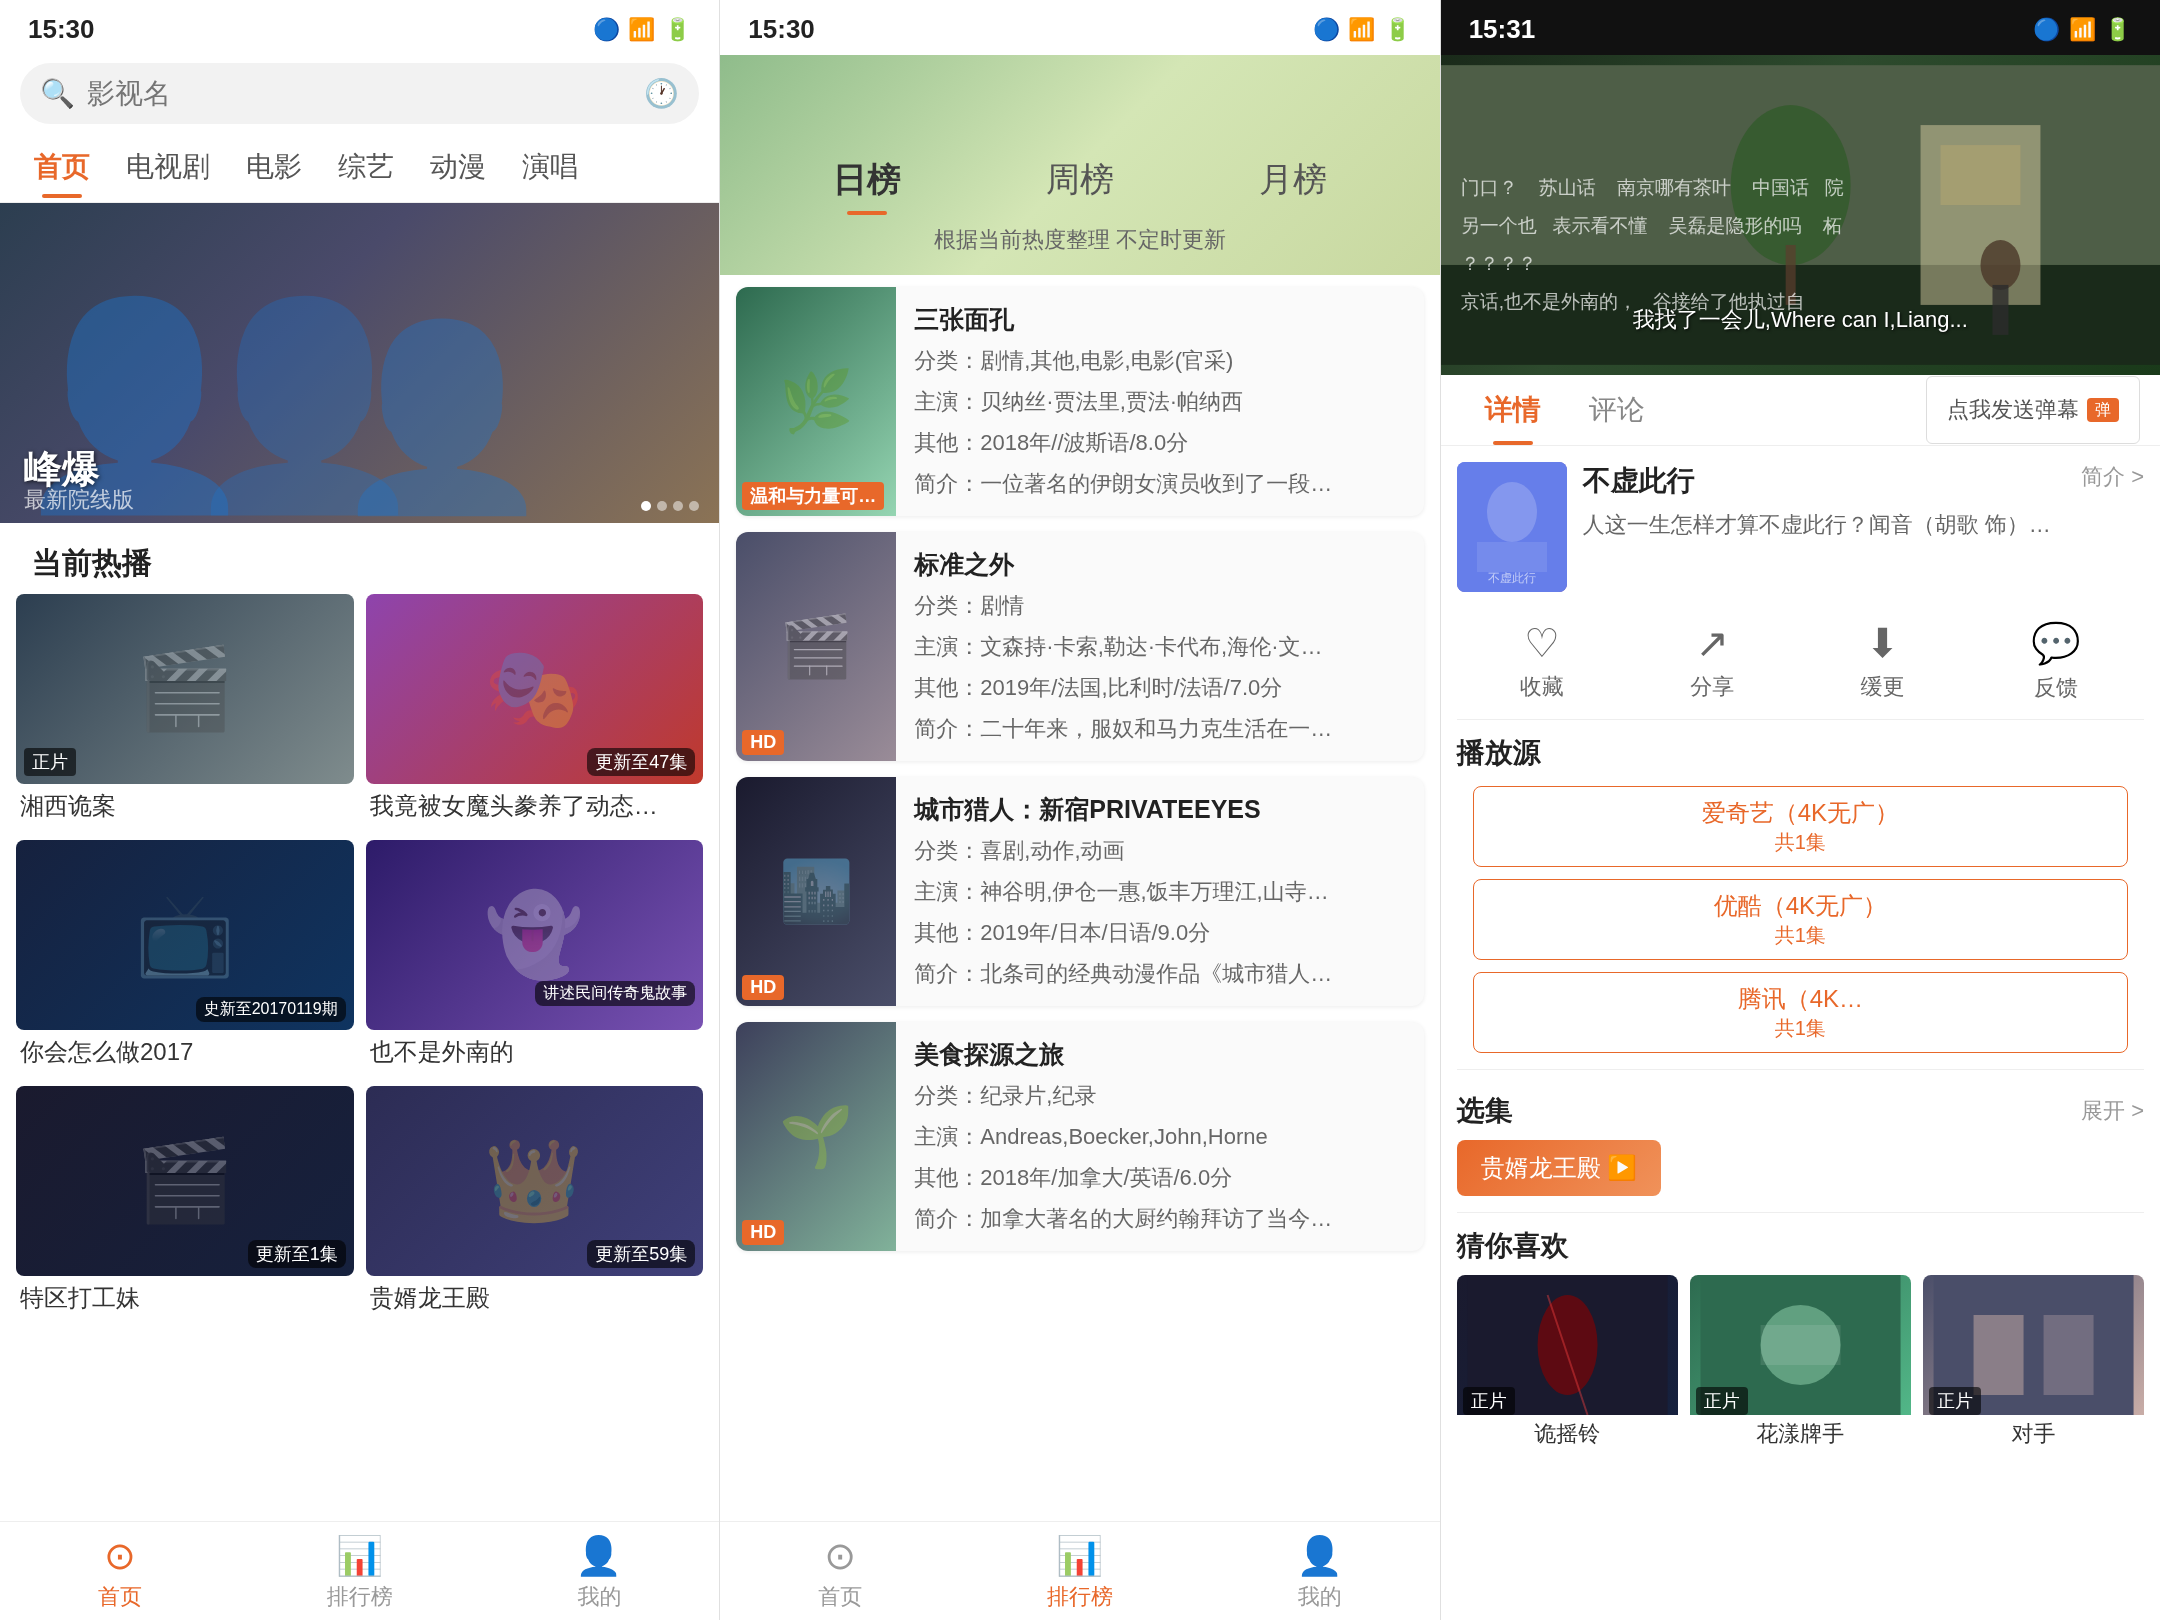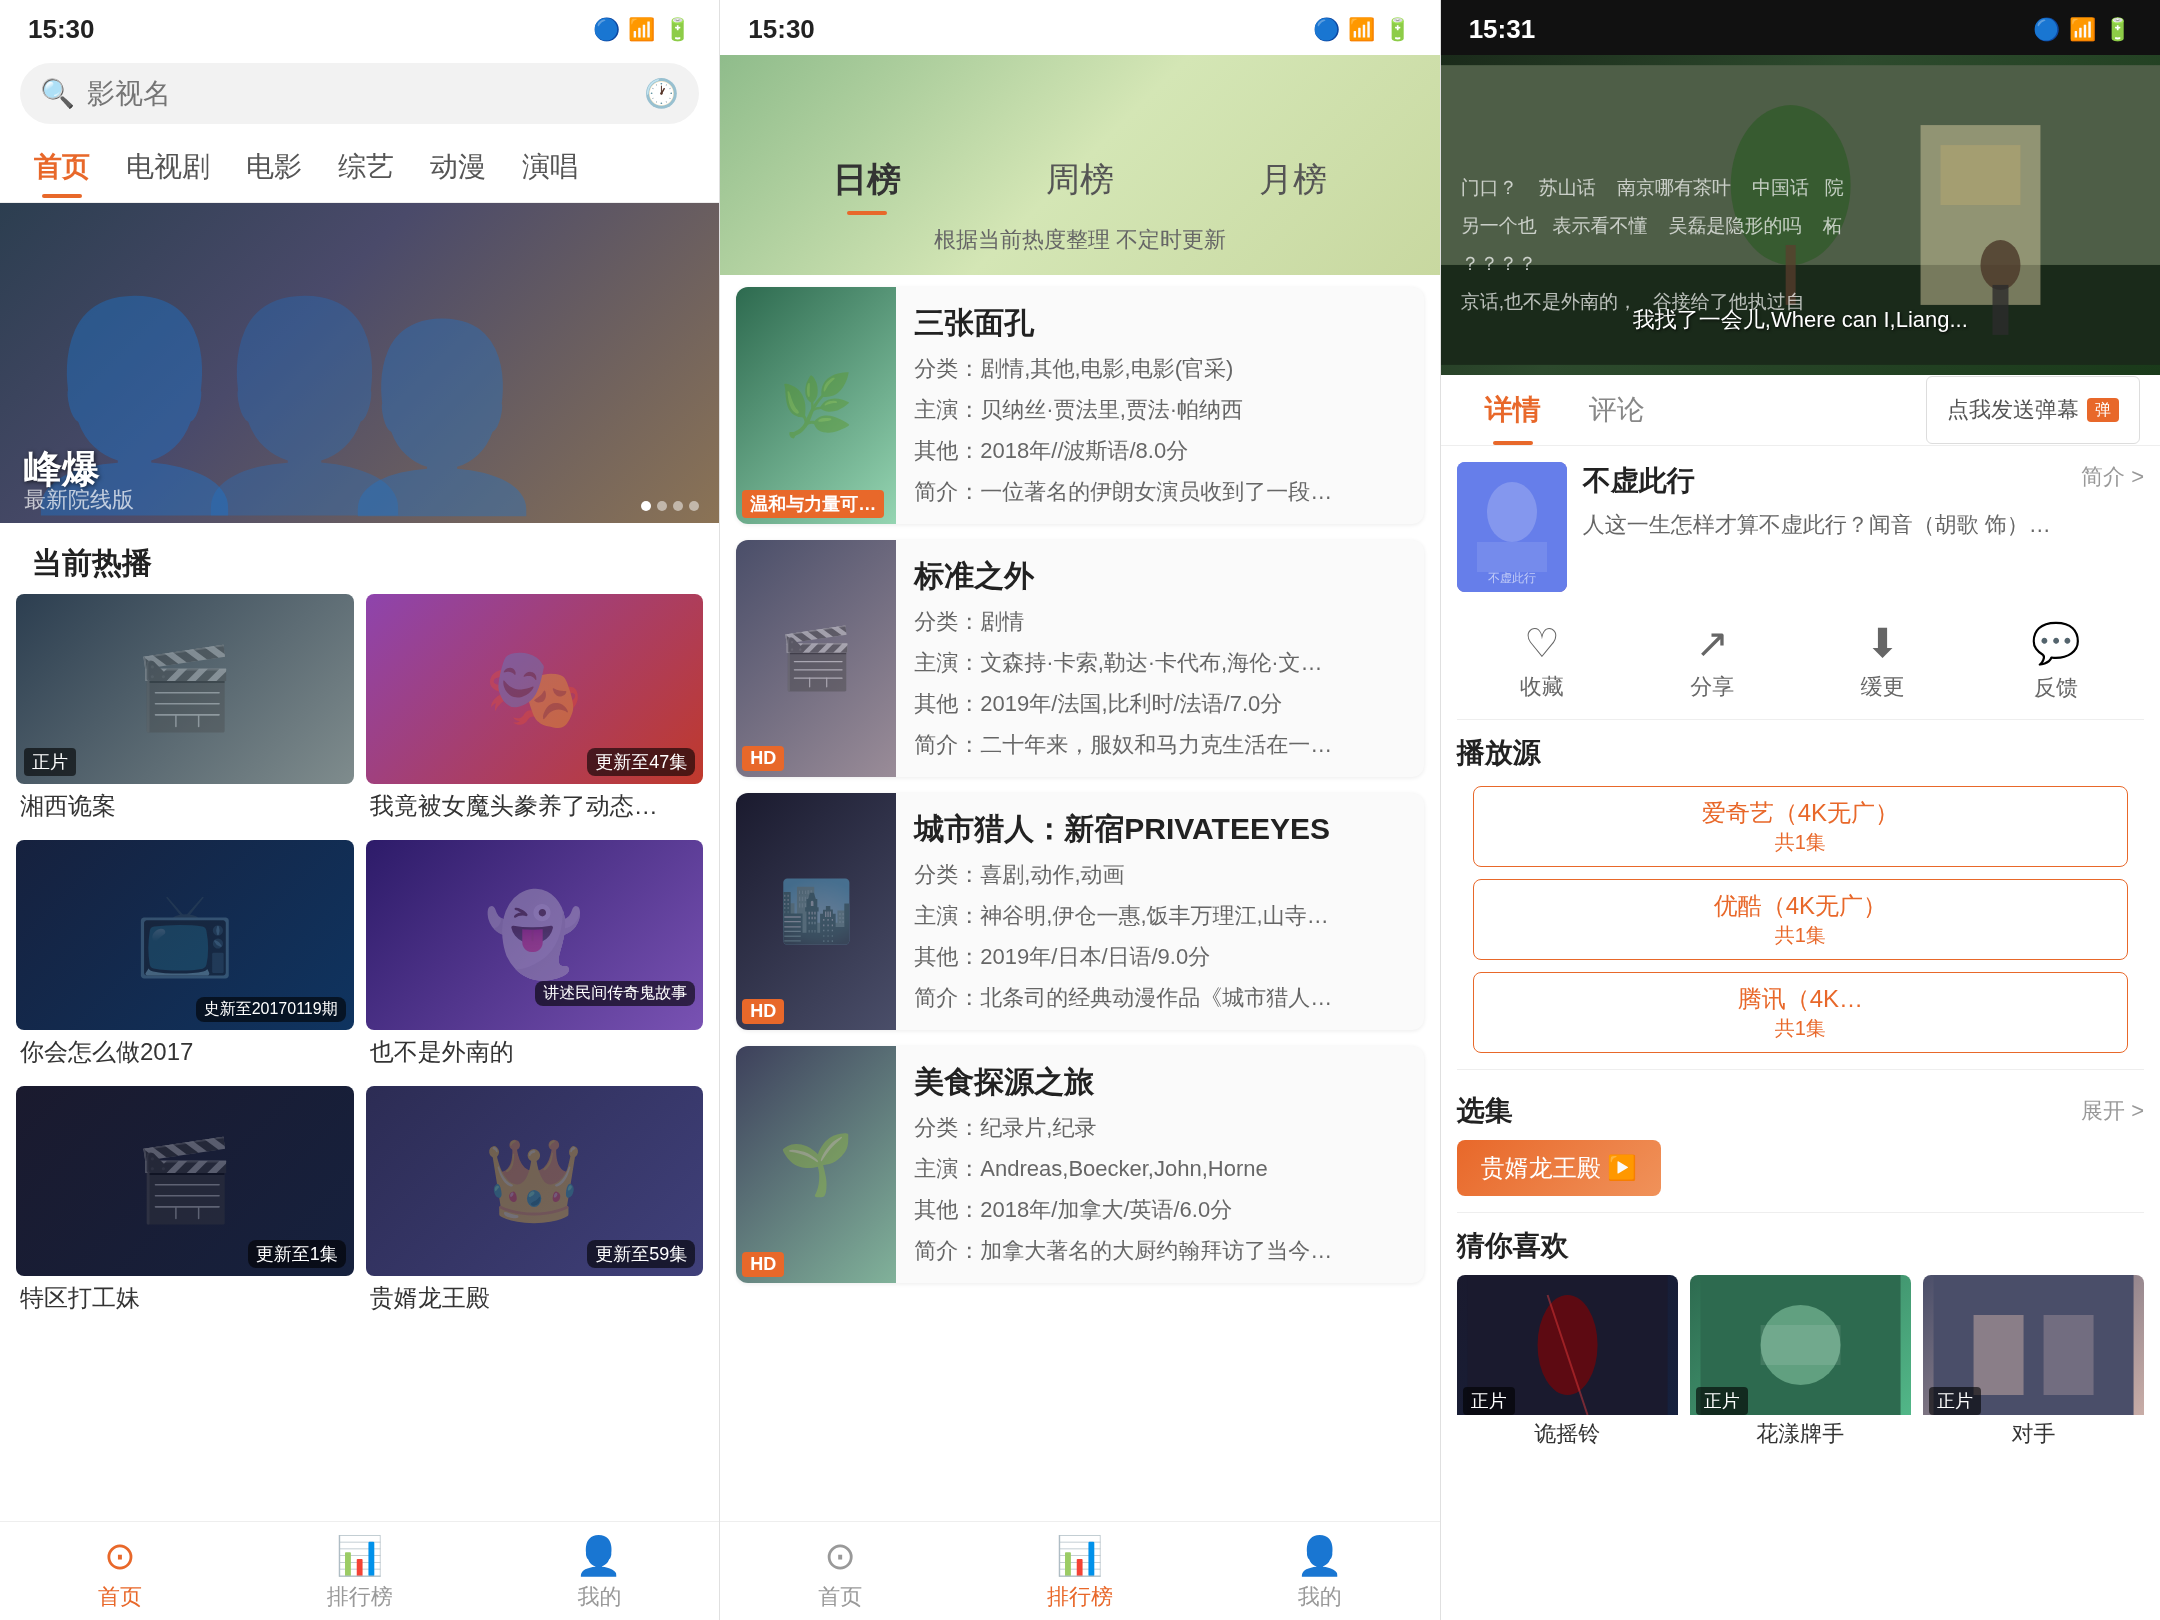--- a/index.html
+++ b/index.html
@@ -303,21 +303,21 @@
       border-radius: 4px;
       font-weight: 600;
     }
     .rank-info {
       flex: 1;
       padding: 16px 18px;
       display: flex;
       flex-direction: column;
       gap: 8px;
     }
-    .rank-title { font-size: 30px; font-weight: 700; color: #222; }
+    .rank-title { font-size: 25px; font-weight: 700; color: #222; }
     .rank-meta { font-size: 22px; color: #666; line-height: 1.5; }
 
     
     .p3-video {
       height: 320px;
       background: #000;
       position: relative;
       overflow: hidden;
     }
     .p3-video-content {

